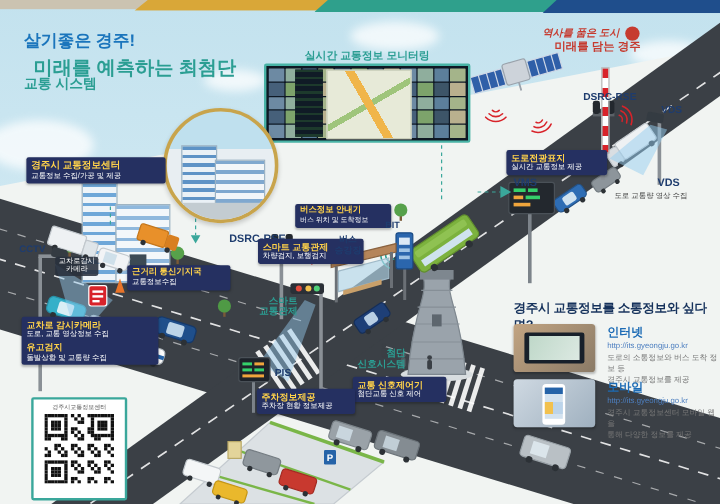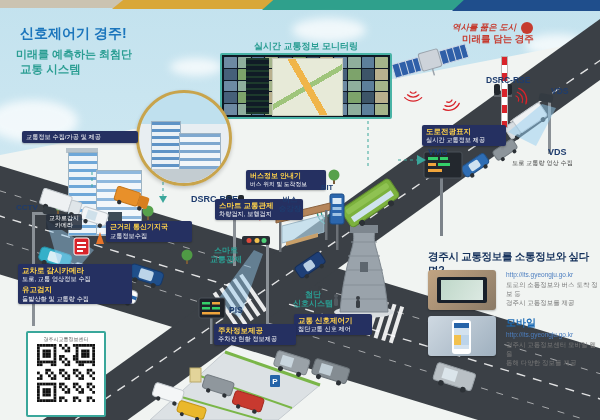--- a/index.html
+++ b/index.html
@@ -8,24 +8,24 @@
     font-family:"Liberation Sans","DejaVu Sans",sans-serif;}
   .abs{position:absolute;}
   .band{position:absolute;top:0;height:10px;}
   .cloud{position:absolute;background:#fff;border-radius:50%;filter:blur(4px);opacity:.75;}
   svg.layer{position:absolute;left:0;top:0;}
   
   .box{position:absolute;background:#253061;border-radius:2px;padding:2px 4px;line-height:1.25;box-shadow:0 1px 2px rgba(0,0,0,.25);}
   .box .t{display:block;color:#ffd24a;font-weight:bold;font-size:7.5px;white-space:nowrap;}
   .box .d{display:block;color:#ffffff;font-size:6.2px;white-space:nowrap;}
   .navy{position:absolute;color:#1e3c6e;font-weight:bold;white-space:nowrap;}
-  .teal2{position:absolute;color:#2b9e93;font-weight:bold;text-align:center;line-height:1.15;font-size:8px;}
+  .teal2{position:absolute;color:#2b9e93;font-weight:bold;text-align:right;line-height:1.15;font-size:8px;}
   
   #main-title{position:absolute;left:20px;top:25px;font-size:14px;font-weight:bold;color:#1b75bc;}
-  #sub1{position:absolute;left:16px;top:47px;font-size:11px;font-weight:bold;color:#2b9e93;}
+  #sub1{position:absolute;left:28px;top:47px;font-size:16px;font-weight:bold;color:#2b9e93;}
   #sub2{position:absolute;left:20px;top:62px;font-size:11.5px;font-weight:bold;color:#2b9e93;}
   #slogan1{position:absolute;left:452px;top:22px;font-size:8.5px;font-weight:bold;color:#c63b2f;font-style:italic;}
   #slogan2{position:absolute;left:462px;top:33px;font-size:9.5px;font-weight:bold;color:#c63b2f;}
   #stamp{position:absolute;left:521px;top:22px;width:12px;height:12px;border-radius:50%;background:#c63b2f;}
   
   #monitor-label{position:absolute;left:220px;top:40px;width:172px;text-align:center;font-size:9px;font-weight:bold;color:#2b9e93;}
   #monitor-wall{position:absolute;left:220px;top:53px;width:168px;height:62px;background:#0e1824;border:2px solid #49b3a6;border-radius:2px;}
   #monitor-grid{position:absolute;inset:2px;display:grid;grid-template-columns:repeat(12,1fr);grid-template-rows:repeat(5,1fr);gap:1px;}
   .mcell{border-radius:.5px;}
   #monitor-map{position:absolute;left:30%;top:5%;width:41%;height:90%;background:#e7ead8;border:1px solid #c9cdb9;
@@ -384,21 +384,21 @@
         <path d="M368,121 V168"></path>
         <path d="M92,172 V188"></path>
         <path d="M398,160 H417"></path>
     </g>
     <polygon points="159,196 167,196 163,203" fill="#3aa79b"></polygon>
     <polygon points="417,155 417,165 426,160" fill="#3aa79b"></polygon>
   </svg>
 
   <div id="mast"></div>
 
-  <div id="main-title">신호제어기 경주!</div>
+  <div id="main-title">살기좋은 경주!</div>
   <div id="sub1">미래를 예측하는 최첨단</div>
   <div id="sub2">교통 시스템</div>
   <div id="slogan1">역사를 품은 도시</div>
   <div id="slogan2">미래를 담는 경주</div>
   <div id="stamp"></div>
 
   <div id="monitor-label">실시간 교통정보 모니터링</div>
   <div id="monitor-wall">
     <div id="monitor-grid">
         <div class="mcell" style="background: rgb(109, 138, 163);"></div>
@@ -466,20 +466,21 @@
     <div id="monitor-map"></div>
   </div>
 
   <div id="center-photo">
     <div class="bld1"></div>
     <div class="bld2"></div>
     <div class="pav"></div>
   </div>
 
   <div class="box" style="left:22px;top:131px;width:108px;">
+    <span class="t" style="font-size:8px;">경주시 교통정보센터</span>
     <span class="d">교통정보 수집/가공 및 제공</span>
   </div>
 
   <div class="navy" style="left:16px;top:203px;font-size:8px;">CCTV</div>
   <div id="camera-tag">
     <div>교차로감시</div>
     <div>카메라</div>
   </div>
 
   <div class="box" style="left:18px;top:264px;width:106px;">
@@ -541,20 +542,21 @@
   <div class="navy" style="left:548px;top:147px;font-size:9px;">VDS</div>
   <div class="abs" style="left:512px;top:159px;font-size:6.2px;color:#444;white-space:nowrap;">도로 교통량 영상 수집</div>
 
   <div id="info-title">경주시 교통정보를 소통정보와 싶다면?</div>
   <div class="info-row" style="top:270px;">
     <div class="info-photo photo-internet">
       <div class="tablet"></div>
       <div class="screen"></div>
     </div>
     <div class="info-text">
+      <div class="info-name">인터넷</div>
       <div class="info-url">http://its.gyeongju.go.kr</div>
       <div class="info-desc">
         <div>도로의 소통정보와 버스 도착 정보 등</div>
         <div>경주시 교통정보를 제공</div>
       </div>
     </div>
   </div>
   <div class="info-row" style="top:316px;">
     <div class="info-photo photo-mobile">
       <div class="phone"></div>

